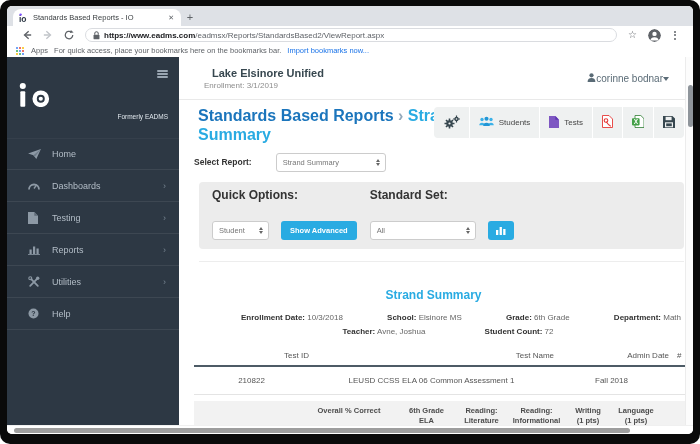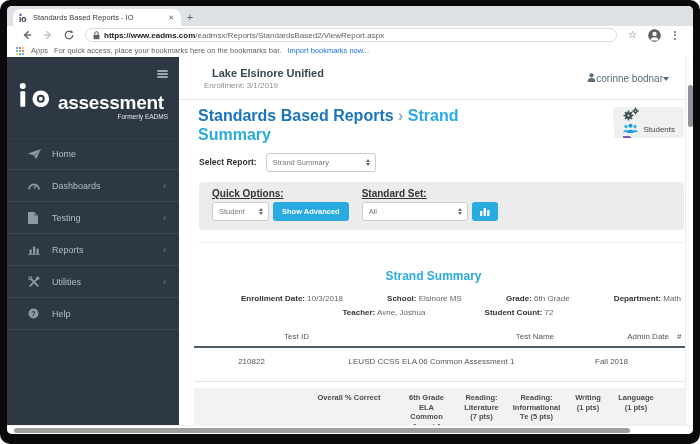--- a/index.html
+++ b/index.html
@@ -50,49 +50,49 @@
   .district-name { font-size:11px; font-weight:bold; color:#37474f;margin-left:8px; }
   .district-sub { font-size:8px; color:#8d8d8d; margin-top:2px; }
   .usermenu { display:flex; align-items:center; font-size:10px; color:#5a6b76; }
   .caret { width:0; height:0; border-left:3px solid transparent; border-right:3px solid transparent; border-top:4px solid #5a6b76; margin-top:1px; }
 
   .content { flex:1; padding:7px 0 0 15px; position:relative; overflow:hidden; }
   .title-row { position:relative; min-height:36px; }
   h1 { width:272px; font-size:16px; font-weight:bold; color:#1b75bc; line-height:1.18; margin-left:4px; }
   h1 .sep { color:#93a9bb; font-weight:bold; }
   h1 .sub { color:#29abe2; }
-  .toolbar { position:absolute; top:0; right:9px; height:31px; background:#eff1f1; border-radius:4px; display:flex; align-items:stretch; overflow:hidden;flex-direction:column; }
+  .toolbar { position:absolute; top:0; right:9px; height:31px; background:#eff1f1; border-radius:4px; display:flex; align-items:stretch; overflow:hidden; }
   .tb-btn { display:flex; align-items:center; gap:5px; padding:0 9px; font-size:8px; color:#454545; border-left:1px solid #fff; }
   .tb-btn:first-child { border-left:none; }
 
-  .select-row { margin-top:8px; display:flex; align-items:center; gap:9px; font-size:8.5px; font-weight:bold; color:#333; margin-left:5px; }
+  .select-row { margin-top:8px; display:flex; align-items:center; gap:24px; font-size:8.5px; font-weight:bold; color:#333; }
   .fselect { background:#fff; border:1px solid #ccc; border-radius:3px; height:19px; display:flex; align-items:center; justify-content:space-between; padding:0 5px 0 6px; font-size:7.5px; font-weight:normal; color:#777; }
   .spin { display:flex; flex-direction:column; gap:1.5px; margin-left:6px; }
   .tri-up { width:0; height:0; border-left:2.5px solid transparent; border-right:2.5px solid transparent; border-bottom:3px solid #666; }
   .tri-down { width:0; height:0; border-left:2.5px solid transparent; border-right:2.5px solid transparent; border-top:3px solid #666; }
 
   .quick-panel { margin:10px 9px 0 5px; background:#ececec; border-radius:4px; padding:6px 13px 9px; display:flex; gap:13px; }
-  .qp-label { font-size:10px; font-weight:bold; color:#333;text-decoration:underline; }
-  .qp-row { margin-top:3px; display:flex; align-items:center; gap:4px; }
+  .qp-label { font-size:12px; font-weight:bold; color:#333; }
+  .qp-row { margin-top:19px; display:flex; align-items:center; gap:12px; }
   .btn-cyan { background:#29abe2; color:#fff; font-size:7.5px; font-weight:bold; height:19px; border-radius:3px; display:flex; align-items:center; justify-content:center; padding:0 9px; }
 
   .divider { margin:12px 9px 0 5px; border:none; border-top:1px solid #ededed; }
 
   .report-heading { margin-top:26px; margin-right:20px; text-align:center; font-size:12px; font-weight:bold; color:#29abe2; }
   .meta1 { margin-top:11px; margin-left:18px; white-space:nowrap; font-size:8px; color:#666; }
   .meta1 .pair { margin-right:13px; }
   .meta2 { margin-top:5px; margin-right:20px; text-align:center; font-size:8px; color:#666; }
   .meta2 .pair { margin:0 14px; }
   .mlabel { font-weight:bold; color:#333;padding-left:29px; }
 
   .table1 { margin-top:15px; }
   .t1-head { display:grid; grid-template-columns:115px 245px 115px 70px; padding-bottom:5px; border-bottom:2px solid #4d5b66; font-size:8px; color:#555; }
   .t1-head span { text-align:right; }
   .t1-head span:last-child { text-align:left; padding-left:8px; }
-  .t1-row { display:grid; grid-template-columns:115px 245px 115px 70px; padding:9px 0 15px; border-bottom:1px solid #e4e4e4; font-size:8px; color:#555; }
+  .t1-row { display:grid; grid-template-columns:115px 245px 115px 70px; padding:9px 0 9px; border-bottom:1px solid #e4e4e4; font-size:8px; color:#555; }
   .t1-row span { text-align:center; }
 
   .table2 { margin-top:6px; background:#f2f2f2; height:60px; display:grid; grid-template-columns:105px 100px 55px 55px 55px 48px 48px 60px; padding-top:5px; font-size:7.5px; font-weight:bold; color:#4c4c4c; }
   .t2-cell { display:flex; justify-content:center; text-align:center; line-height:1.3; }
   .t2-cell b { font-weight:bold; display:block; }
   .w40 { max-width:40px; } .w42 { max-width:42px; } .w50 { max-width:50px; } .w34 { max-width:34px; } .w64 { max-width:64px; }
 
   .vscroll { position:absolute; right:0; top:0; bottom:0; width:8px; background:#fcfcfc; border-left:1px solid #ececec; }
   .vthumb { position:absolute; top:28px; left:1.5px; width:5px; height:42px; border-radius:3px; background:#8f959b; }
   .hscroll { height:9px; background:#fff; border-top:1px solid #f0f0f0; display:flex; align-items:center; flex-shrink:0; }
@@ -188,21 +188,20 @@
           </div>
         <div class="logo-row">
           <span>
             <svg width="36" height="25" viewBox="0 0 38 26">
                 <circle cx="4" cy="4" r="3.2" fill="#fff"></circle>
                 <rect x="1.4" y="9.5" width="5.2" height="16.5" rx="1" fill="#fff"></rect>
                 <circle cx="23" cy="17.5" r="6.5" fill="none" stroke="#fff" stroke-width="4.6"></circle>
                 <circle cx="23" cy="17.5" r="2.2" fill="#fff"></circle>
               </svg>
           </span>
-          <span class="logo-word">assessment</span>
         </div>
         <div class="logo-sub">Formerly EADMS</div>
         <nav class="nav">
           <div class="nav-item">
             <span class="nav-icon">
               <svg width="13" height="11" viewBox="0 0 14 12">
                   <path d="M0 5 L14 0 L9 11 L5.8 6.9 Z" fill="#8d99a5"></path>
                   <path d="M5.8 6.9 L14 0 L7.2 8.8 Z" fill="#6e7b88"></path>
                 </svg>
             </span>

